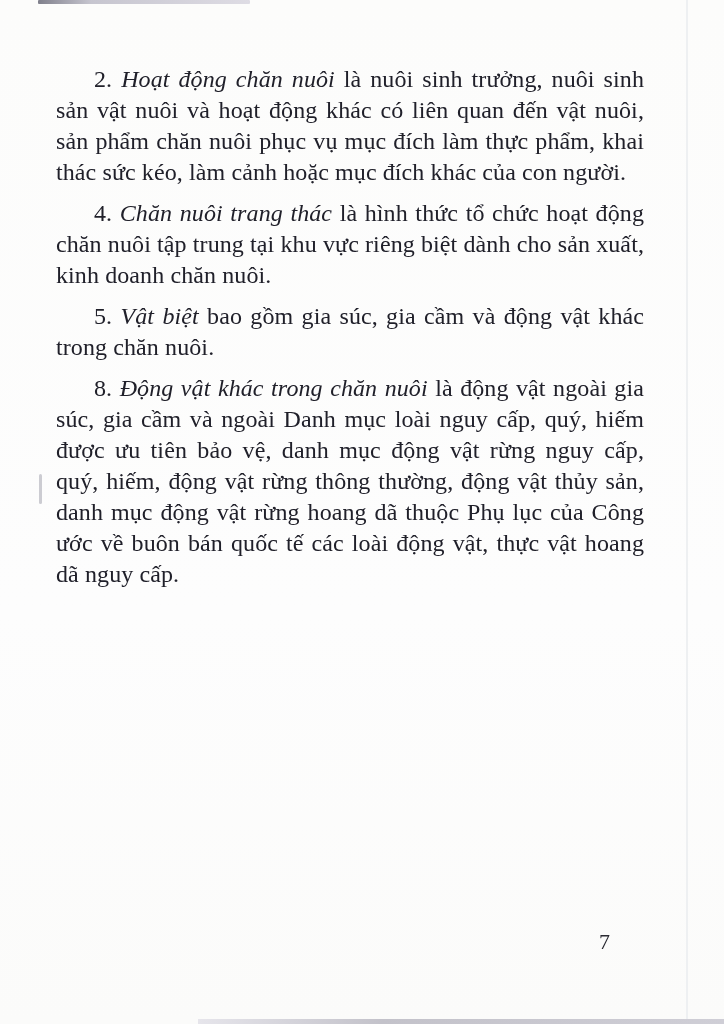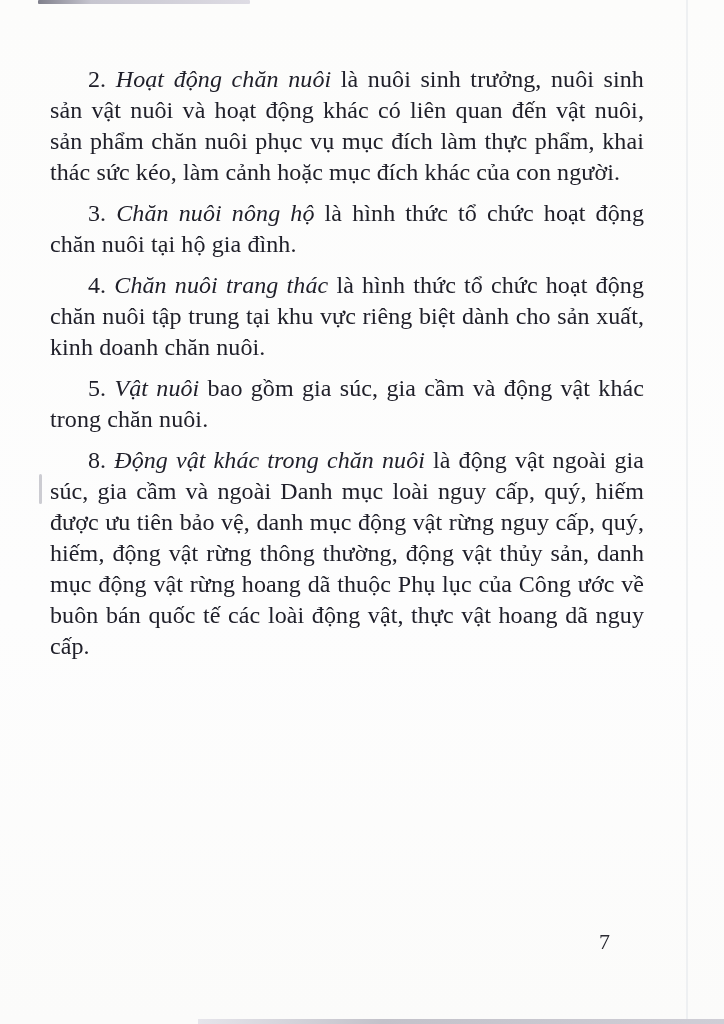--- a/index.html
+++ b/index.html
@@ -55,21 +55,21 @@
     position: absolute;
     left: 50px;
     top: 64px;
     width: 594px;
     font-size: 24px;
     line-height: 31px;
     text-align: justify;
     letter-spacing: 0.1px;
   }
   .para {
-    margin: 0 0 10px 0;
+    margin: 0 0 10px 6px;
     text-indent: 38px;
   }
   .para em {
     font-style: italic;
   }
   .page-number {
     position: absolute;
     left: 599px;
     top: 929px;
     font-size: 22px;
@@ -78,20 +78,19 @@
 </style>
 </head>
 <body>
 
 <div class="page">
   <div class="artifact-top"></div>
   <div class="edge-line"></div>
   <div class="left-tick"></div>
   <div class="text-block">
       <p class="para"><span>2.&nbsp;</span><em>Hoạt động chăn nuôi</em><span> là nuôi sinh trưởng, nuôi sinh sản vật nuôi và hoạt động khác có liên quan đến vật nuôi, sản phẩm chăn nuôi phục vụ mục đích làm thực phẩm, khai thác sức kéo, làm cảnh hoặc mục đích khác của con người.</span></p>
-      <p class="para"><span>3.&nbsp;</span><em>Chăn nuôi nông hộ</em><span> là hình thức tổ chức hoạt động chăn nuôi tại hộ gia đình.</span></p>
       <p class="para"><span>4.&nbsp;</span><em>Chăn nuôi trang thác</em><span> là hình thức tổ chức hoạt động chăn nuôi tập trung tại khu vực riêng biệt dành cho sản xuất, kinh doanh chăn nuôi.</span></p>
-      <p class="para"><span>5.&nbsp;</span><em>Vật nuôi</em><span> bao gồm gia súc, gia cầm và động vật khác trong chăn nuôi.</span></p>
+      <p class="para"><span>5.&nbsp;</span><em>Vật biệt</em><span> bao gồm gia súc, gia cầm và động vật khác trong chăn nuôi.</span></p>
       <p class="para"><span>8.&nbsp;</span><em>Động vật khác trong chăn nuôi</em><span> là động vật ngoài gia súc, gia cầm và ngoài Danh mục loài nguy cấp, quý, hiếm được ưu tiên bảo vệ, danh mục động vật rừng nguy cấp, quý, hiếm, động vật rừng thông thường, động vật thủy sản, danh mục động vật rừng hoang dã thuộc Phụ lục của Công ước về buôn bán quốc tế các loài động vật, thực vật hoang dã nguy cấp.</span></p>
     </div>
   <div class="page-number">7</div>
   <div class="artifact-bottom"></div>
 </div>
 
 </body></html>

